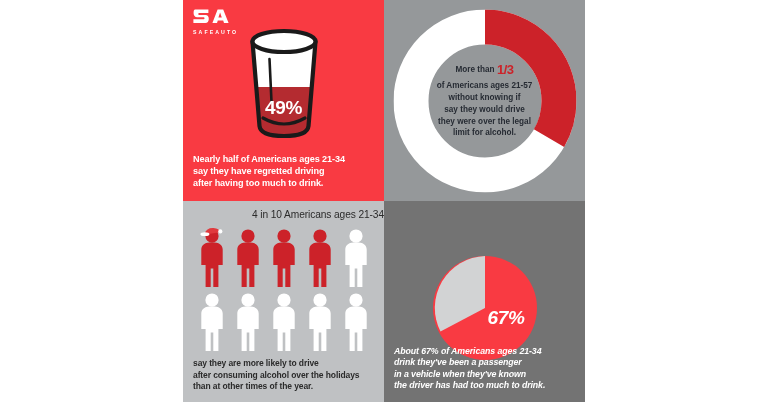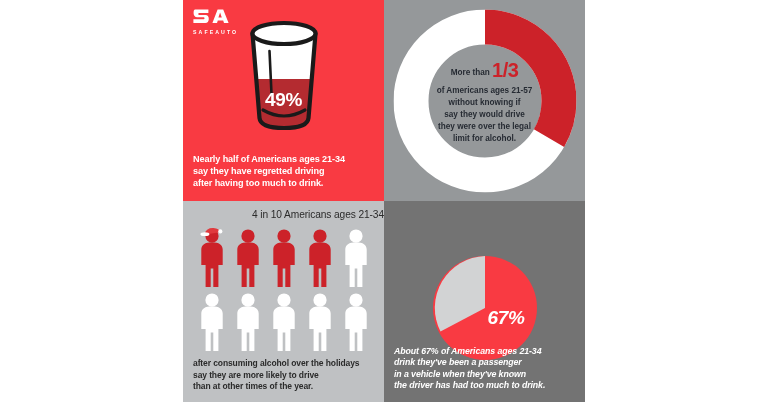--- a/index.html
+++ b/index.html
@@ -64,21 +64,21 @@
     font-size: 5.2px;
     font-weight: bold;
     letter-spacing: 2.1px;
     line-height: 1;
     font-family: "Liberation Sans", sans-serif;
   }
 
   .glass-wrap {
     position: absolute;
     left: 50%;
-    top: 18px;
+    top: 26px;
     transform: translateX(-50%);
     width: 92px;
     height: 118px;
   }
   .glass-wrap svg { display: block; }
   .glass-pct {
     position: absolute;
     left: 0;
     right: 0;
     top: 71px;
@@ -124,21 +124,21 @@
     width: 112px;
     text-align: center;
     color: #262b33;
     font-size: 8.2px;
     font-weight: bold;
     line-height: 1.45;
     font-family: "Liberation Sans", sans-serif;
   }
   .donut-big {
     color: #cc2229;
-    font-size: 20px;
+    font-size: 13px;
     font-weight: bold;
     letter-spacing: -0.5px;
     vertical-align: -2px;
   }
 
   
   .people-head {
     position: absolute;
     left: 0;
     right: 0;
@@ -342,22 +342,22 @@
           <span class="person">
             <svg width="28" height="60" viewBox="0 0 28 60">
               <circle cx="14" cy="9" r="6.6" fill="#ffffff"></circle>
               <path d="M3.3 22.5c0-4.4 3.6-7.2 10.7-7.2s10.7 2.8 10.7 7.2v15.6h-4.3V60h-5.1V41.5h-2.6V60H7.6V38.1H3.3z" fill="#ffffff"></path>
             </svg>
           </span>
         </div>
       </div>
 
       <div class="caption caption-people">
+        <div>say they are more likely to drive</div>
         <div>after consuming alcohol over the holidays</div>
-        <div>say they are more likely to drive</div>
         <div>than at other times of the year.</div>
       </div>
     </div>
 
     <div class="panel panel-pie">
       <div class="pie-wrap">
         <svg width="110" height="110" viewBox="0 0 110 110">
           <circle cx="55" cy="55" r="52" fill="#f93a42"></circle>
 
           <path d="M55 55 L55 3 A52 52 0 0 0 10.5 78.6 Z" fill="#d2d3d4"></path>

